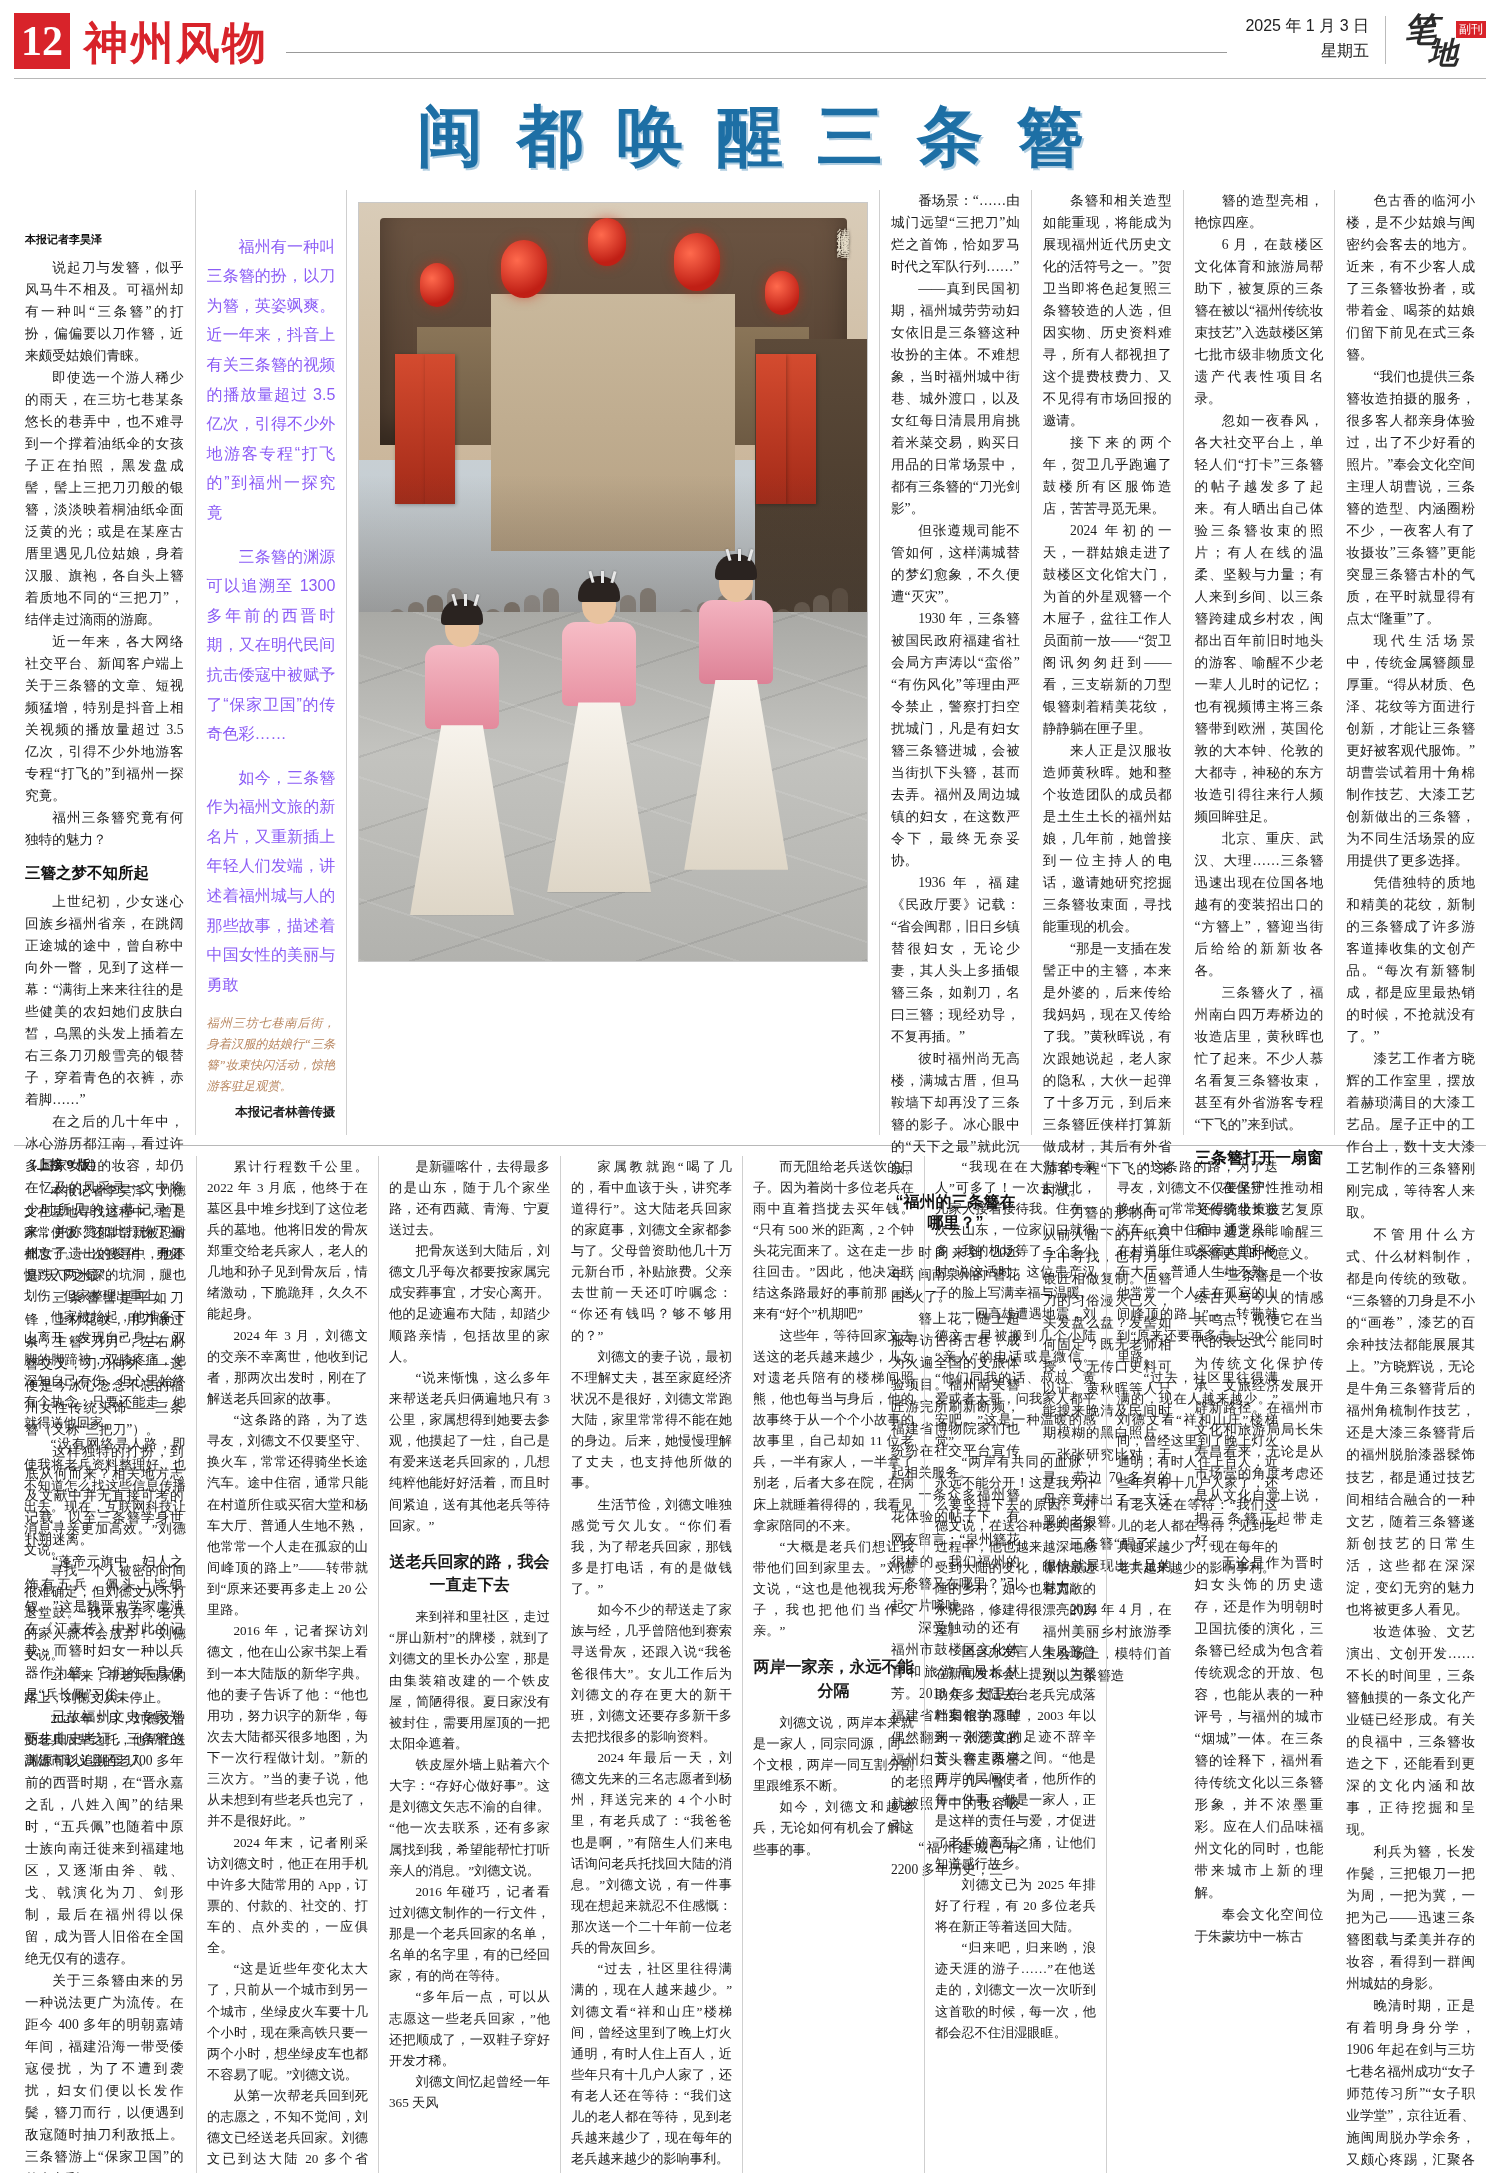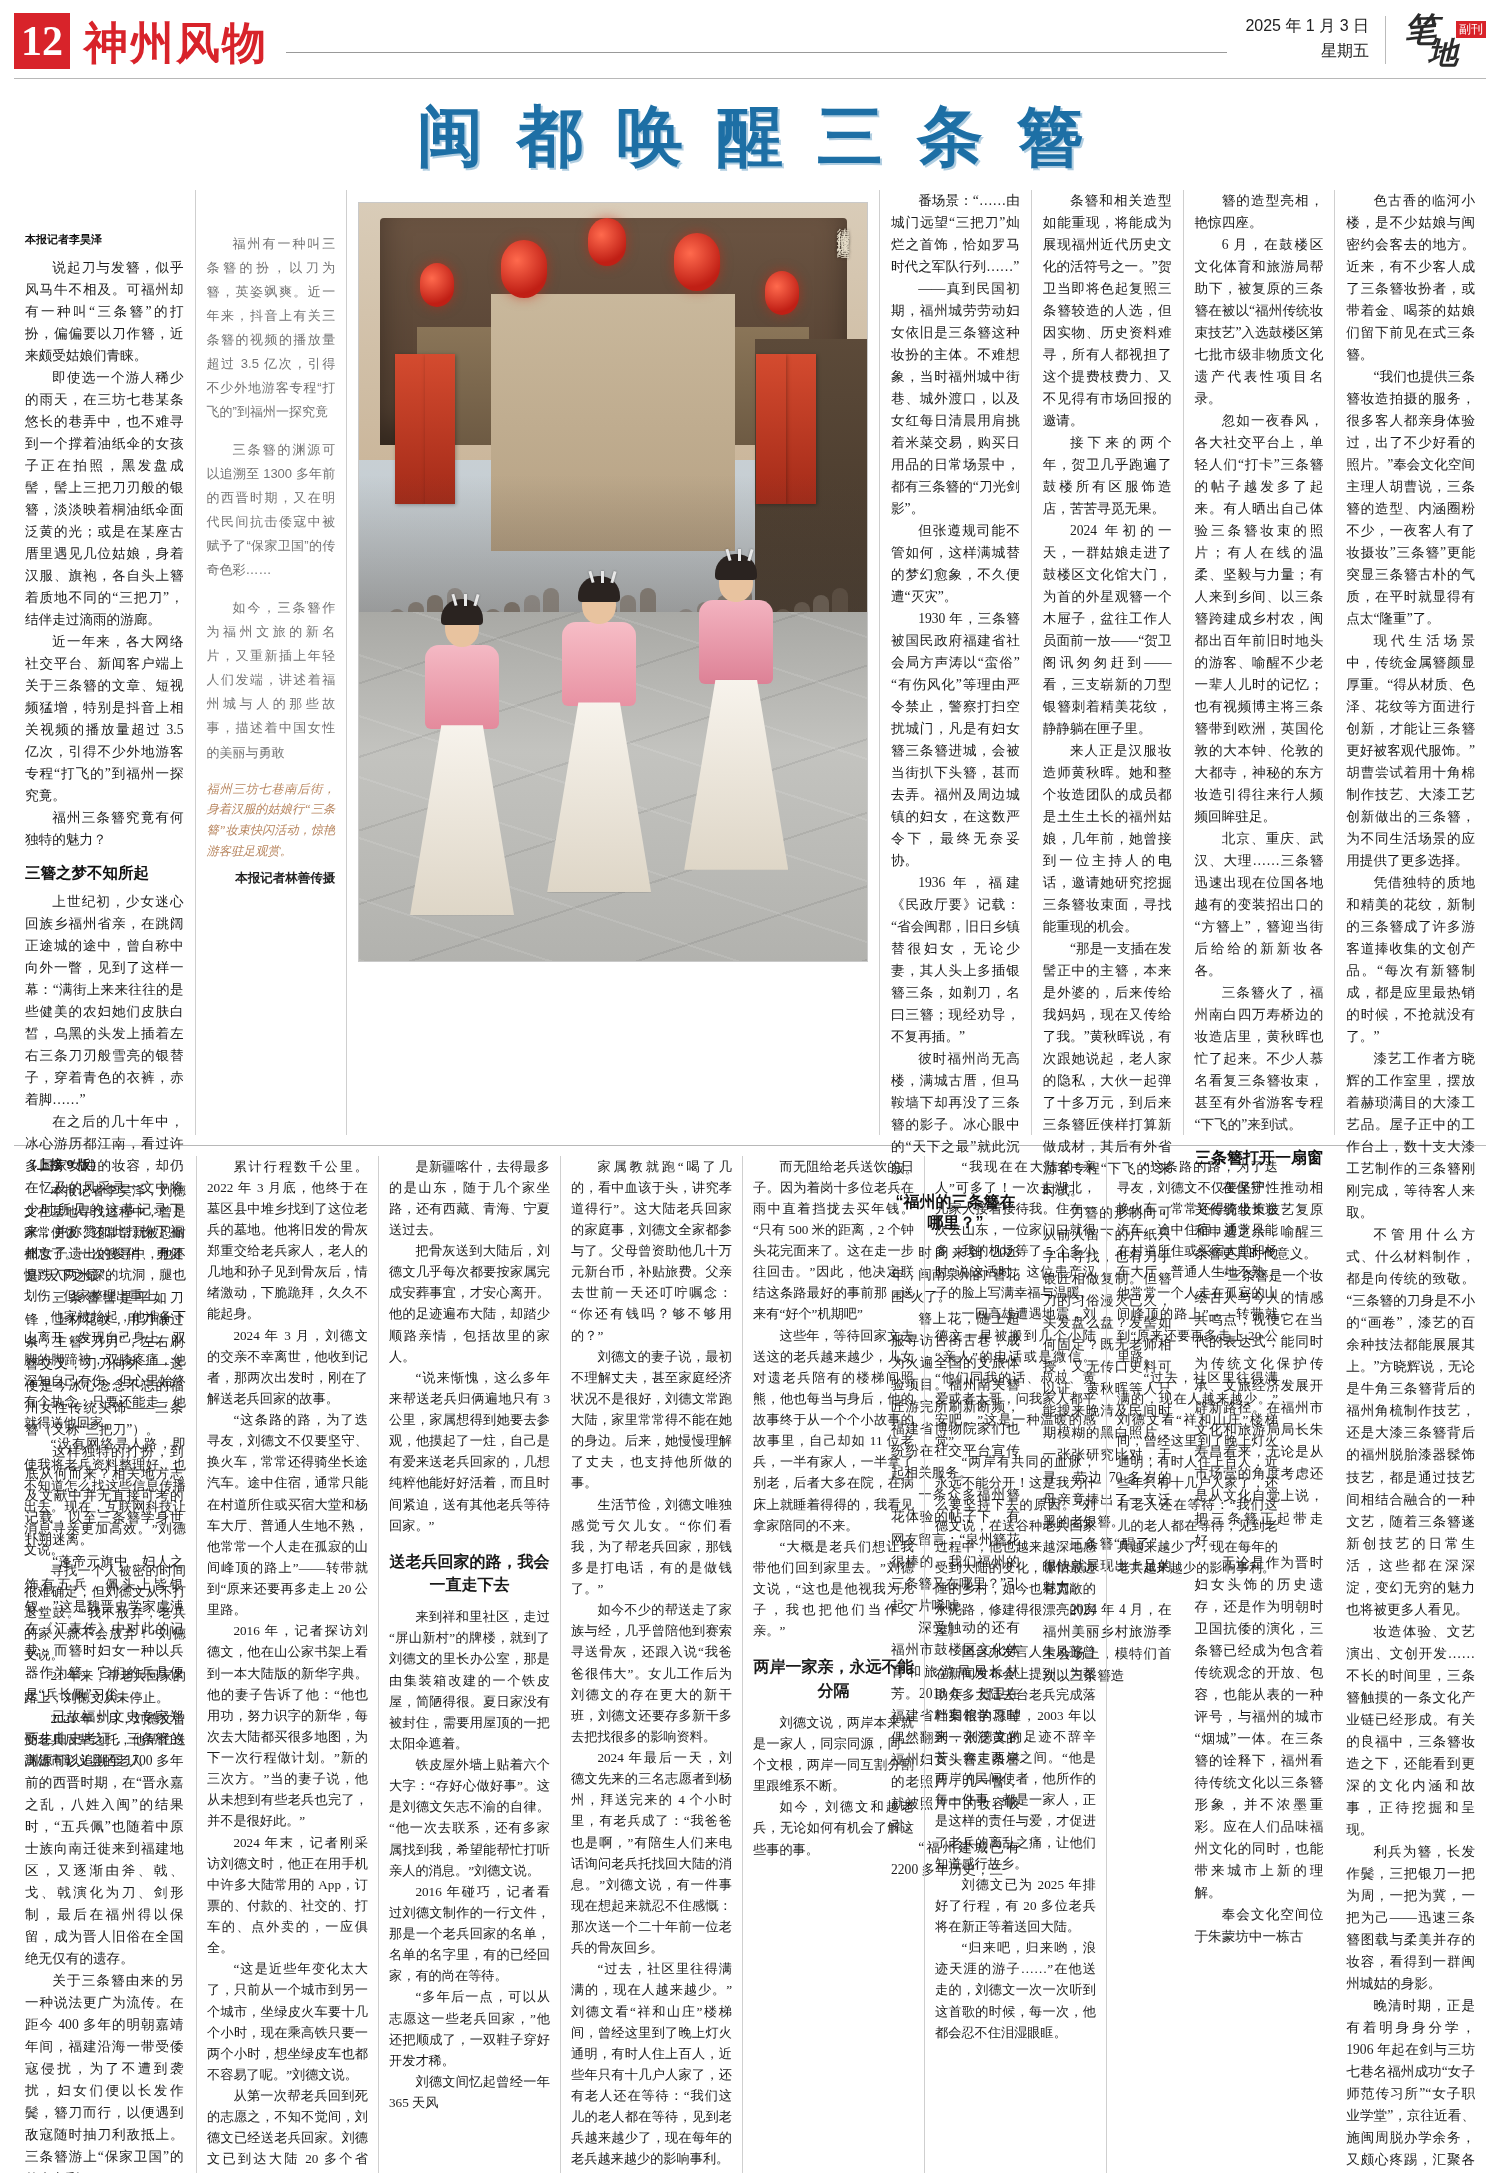--- a/index.html
+++ b/index.html
@@ -160,22 +160,22 @@
   .subhead-l {
     font-size: 15.5px;
     font-weight: bold;
     margin: 12px 0 7px 0;
     font-family: "Liberation Sans", sans-serif;
     color: #111;
   }
 
   
   .lead {
-    color: #737373;
-    font-size: 13px;
+    color: #8b5cf6;
+    font-size: 16px;
     line-height: 1.85;
     font-family: "Liberation Sans", sans-serif;
     text-align: justify;
     margin-top: 42px;
   }
   .lead p { margin: 0 0 14px 0; text-indent: 2em; }
   .photo-caption {
     color: #b8865f;
     font-size: 12.2px;
     line-height: 1.7;

